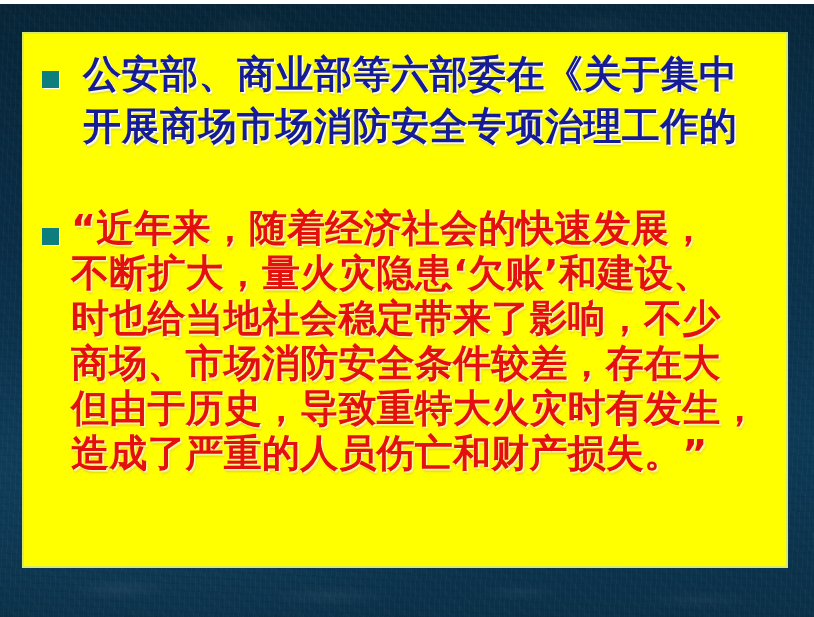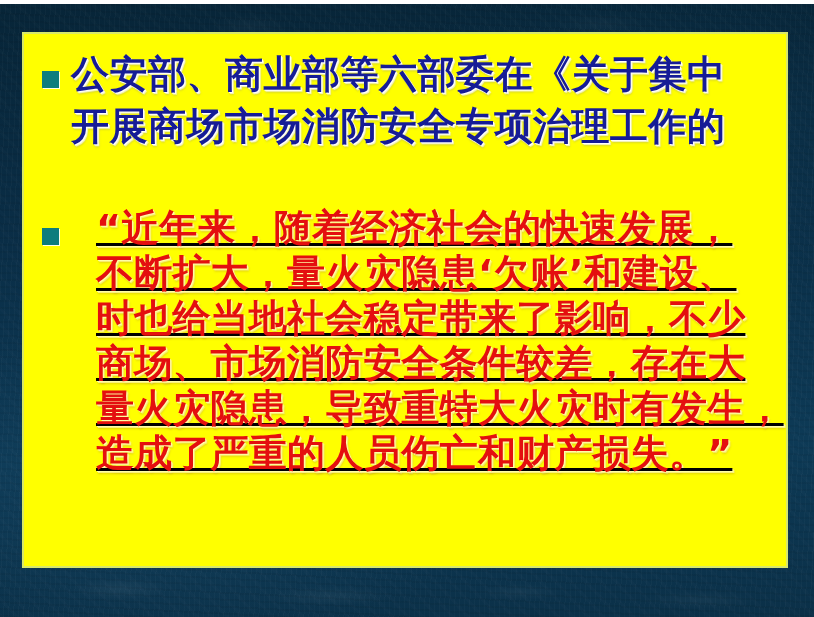--- a/index.html
+++ b/index.html
@@ -117,21 +117,21 @@
   #heading-block {
     position: absolute;
     left: 0; top: 14px;
     width: 100%;
   }
   #heading-bullet {
     left: 18px;
     top: 23px;
   }
   #heading-lines {
-    padding-left: 47px;
+    padding-left: 59px;
   }
   #heading-lines .line {
     color: #161c96;
     font-size: 38px;
     line-height: 52px;
     font-weight: bold;
     letter-spacing: 0.5px;
     text-shadow:
       1px 1px 0 rgba(255,255,255,0.95),
       2px 2px 1px rgba(255,255,255,0.75),
@@ -143,22 +143,21 @@
   #quote-block {
     position: absolute;
     left: 0; top: 172px;
     width: 100%;
   }
   #quote-bullet {
     left: 18px;
     top: 22px;
   }
   #quote-lines {
-    padding-left: 72px;
-    text-decoration: underline;
+    padding-left: 47px;
   }
   #quote-lines .line {
     color: #e40f0f;
     font-size: 38px;
     line-height: 45px;
     font-weight: bold;
     letter-spacing: 0.2px;
     text-shadow:
       1px 1px 0 rgba(255,255,170,0.95),
       2px 2px 1px rgba(255,245,150,0.8),
@@ -185,19 +184,19 @@
       </div>
     </div>
 
     <div id="quote-block" class="block bullet-row">
       <span id="quote-bullet" class="bullet"></span>
       <div id="quote-lines" class="lines">
         <span class="line">“近年来，随着经济社会的快速发展，</span>
         <span class="line">不断扩大，量火灾隐患‘欠账’和建设、</span>
         <span class="line">时也给当地社会稳定带来了影响，不少</span>
         <span class="line">商场、市场消防安全条件较差，存在大</span>
-        <span class="line">量火灾隐患，导致重特大火灾时有发生，</span>
+        <span class="line">但由于历史，导致重特大火灾时有发生，</span>
         <span class="line">造成了严重的人员伤亡和财产损失。”</span>
       </div>
     </div>
 
   </div>
 </div>
 
 </body></html>

